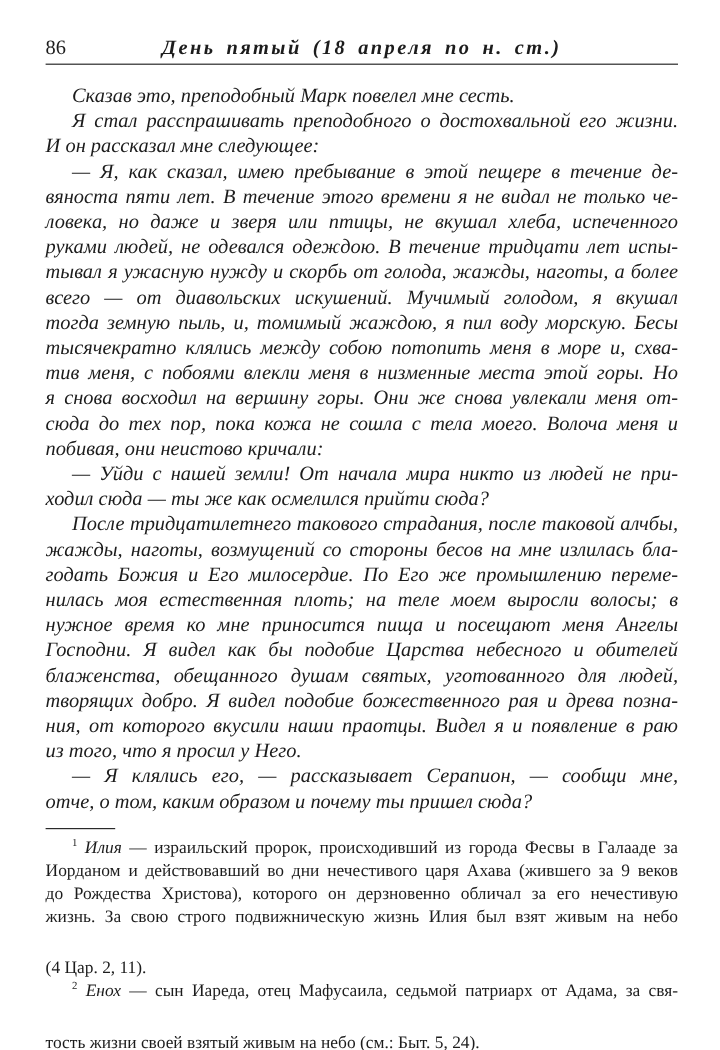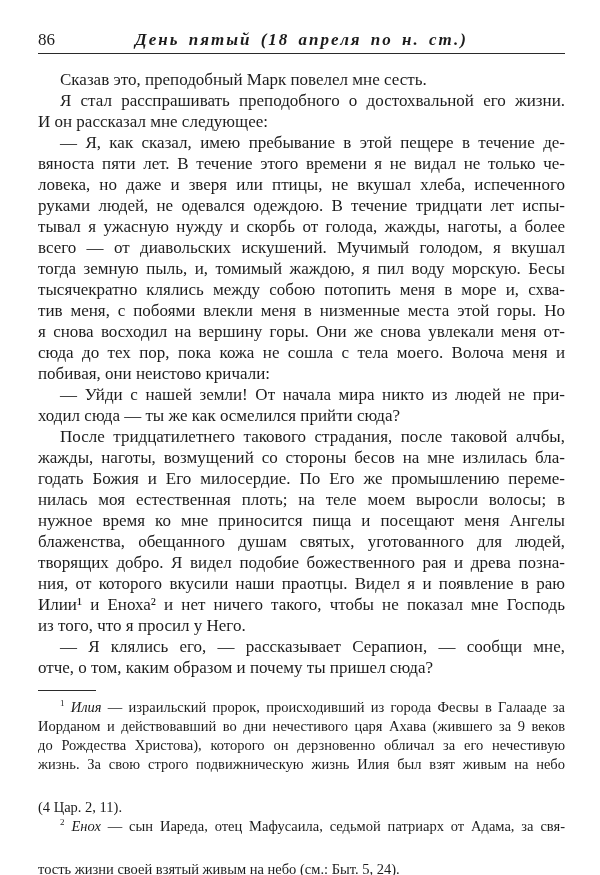--- a/index.html
+++ b/index.html
@@ -52,20 +52,21 @@
   .body-text {
     margin-top: 15px;
     font-size: 17px;
   }
   .line {
     line-height: 21px;
     height: 21px;
     text-align: justify;
     text-align-last: justify;
     white-space: normal;
+    font-style: italic;
   }
   .line.indent { text-indent: 22px; }
   .line.last { text-align-last: left; }
   .footnotes {
     margin-top: 12px;
   }
   .fn-rule {
     width: 58px;
     border: none;
     border-top: 1px solid #2a2a2a;
@@ -116,24 +117,24 @@
         <div class="line">я снова восходил на вершину горы. Они же снова увлекали меня от-</div>
         <div class="line">сюда до тех пор, пока кожа не сошла с тела моего. Волоча меня и</div>
         <div class="line last">побивая, они неистово кричали:</div>
         <div class="line indent">— Уйди с нашей земли! От начала мира никто из людей не при-</div>
         <div class="line last">ходил сюда — ты же как осмелился прийти сюда?</div>
         <div class="line indent">После тридцатилетнего такового страдания, после таковой алчбы,</div>
         <div class="line">жажды, наготы, возмущений со стороны бесов на мне излилась бла-</div>
         <div class="line">годать Божия и Его милосердие. По Его же промышлению переме-</div>
         <div class="line">нилась моя естественная плоть; на теле моем выросли волосы; в</div>
         <div class="line">нужное время ко мне приносится пища и посещают меня Ангелы</div>
+        <div class="line">Господни. Я видел как бы подобие Царства небесного и обителей</div>
         <div class="line">блаженства, обещанного душам святых, уготованного для людей,</div>
         <div class="line">творящих добро. Я видел подобие божественного рая и древа позна-</div>
         <div class="line">ния, от которого вкусили наши праотцы. Видел я и появление в раю</div>
-        <div class="line">Илии¹ и Еноха² и нет ничего такого, чтобы не показал мне Господь</div>
         <div class="line last">из того, что я просил у Него.</div>
         <div class="line indent">— Я клялись его, — рассказывает Серапион, — сообщи мне,</div>
         <div class="line last">отче, о том, каким образом и почему ты пришел сюда?</div>
       </div>
 
     <div class="footnotes">
       <div class="fn-rule"></div>
       <div>
           <div class="fn-line indent"><sup>1</sup><i>&nbsp;Илия </i>— израильский пророк, происходивший из города Фесвы в Галааде за</div>
           <div class="fn-line">Иорданом и действовавший во дни нечестивого царя Ахава (жившего за 9 веков</div>

